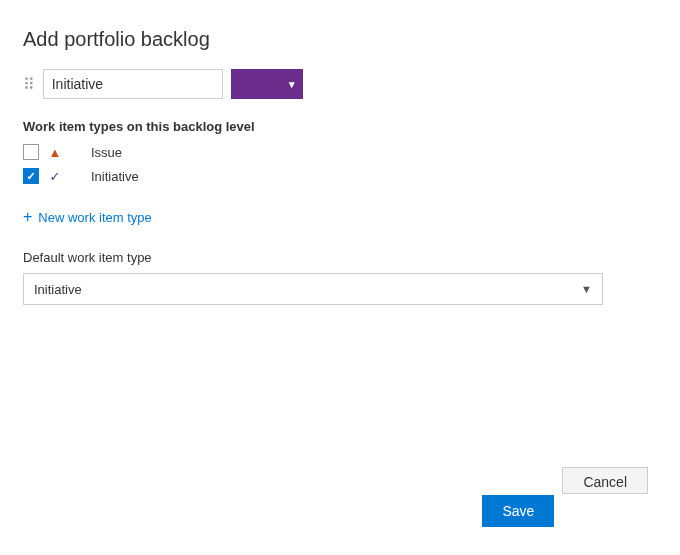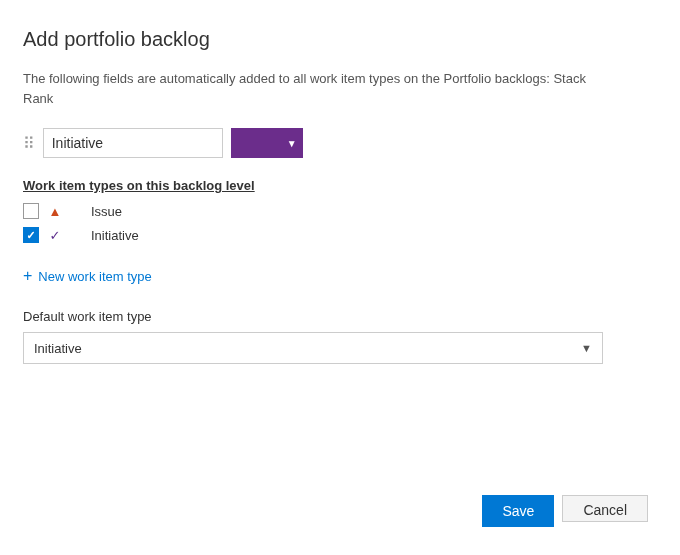--- a/index.html
+++ b/index.html
@@ -73,21 +73,20 @@
     }
     .color-btn .chevron {
       color: #fff;
       font-size: 10px;
     }
     .section-label {
       font-size: 13px;
       font-weight: 600;
       color: #333;
       margin-bottom: 10px;
-      text-decoration: underline;
     }
     .work-item-types {
       margin-bottom: 16px;
     }
     .work-item-row {
       display: flex;
       align-items: center;
       gap: 8px;
       margin-bottom: 8px;
     }
@@ -180,39 +179,39 @@
       gap: 8px;
     }
     .btn-save {
       background: #0078d4;
       color: #fff;
       border: none;
       padding: 6px 20px;
       font-size: 14px;
       cursor: pointer;
       height: 32px;
+      margin-top: 28px;
     }
     .btn-cancel {
       background: #f4f4f4;
       color: #333;
       border: 1px solid #ccc;
       padding: 6px 20px;
       font-size: 14px;
       cursor: pointer;
       height: 27px;
     }
   </style>
 </head>
 <body>
 
 <div class="dialog">
 
   <h2 class="dialog-title">Add portfolio backlog</h2>
 
-  <p class="description">The following fields are automatically added to all work item types on the Portfolio backlogs: Stack Rank</p>
 
 
   <div class="name-row">
     <span class="drag-icon">⠿</span>
     <input class="name-input" type="text" value="Initiative" style="">
     <button class="color-btn">
       <span class="chevron">▼</span>
     </button>
   </div>
 

